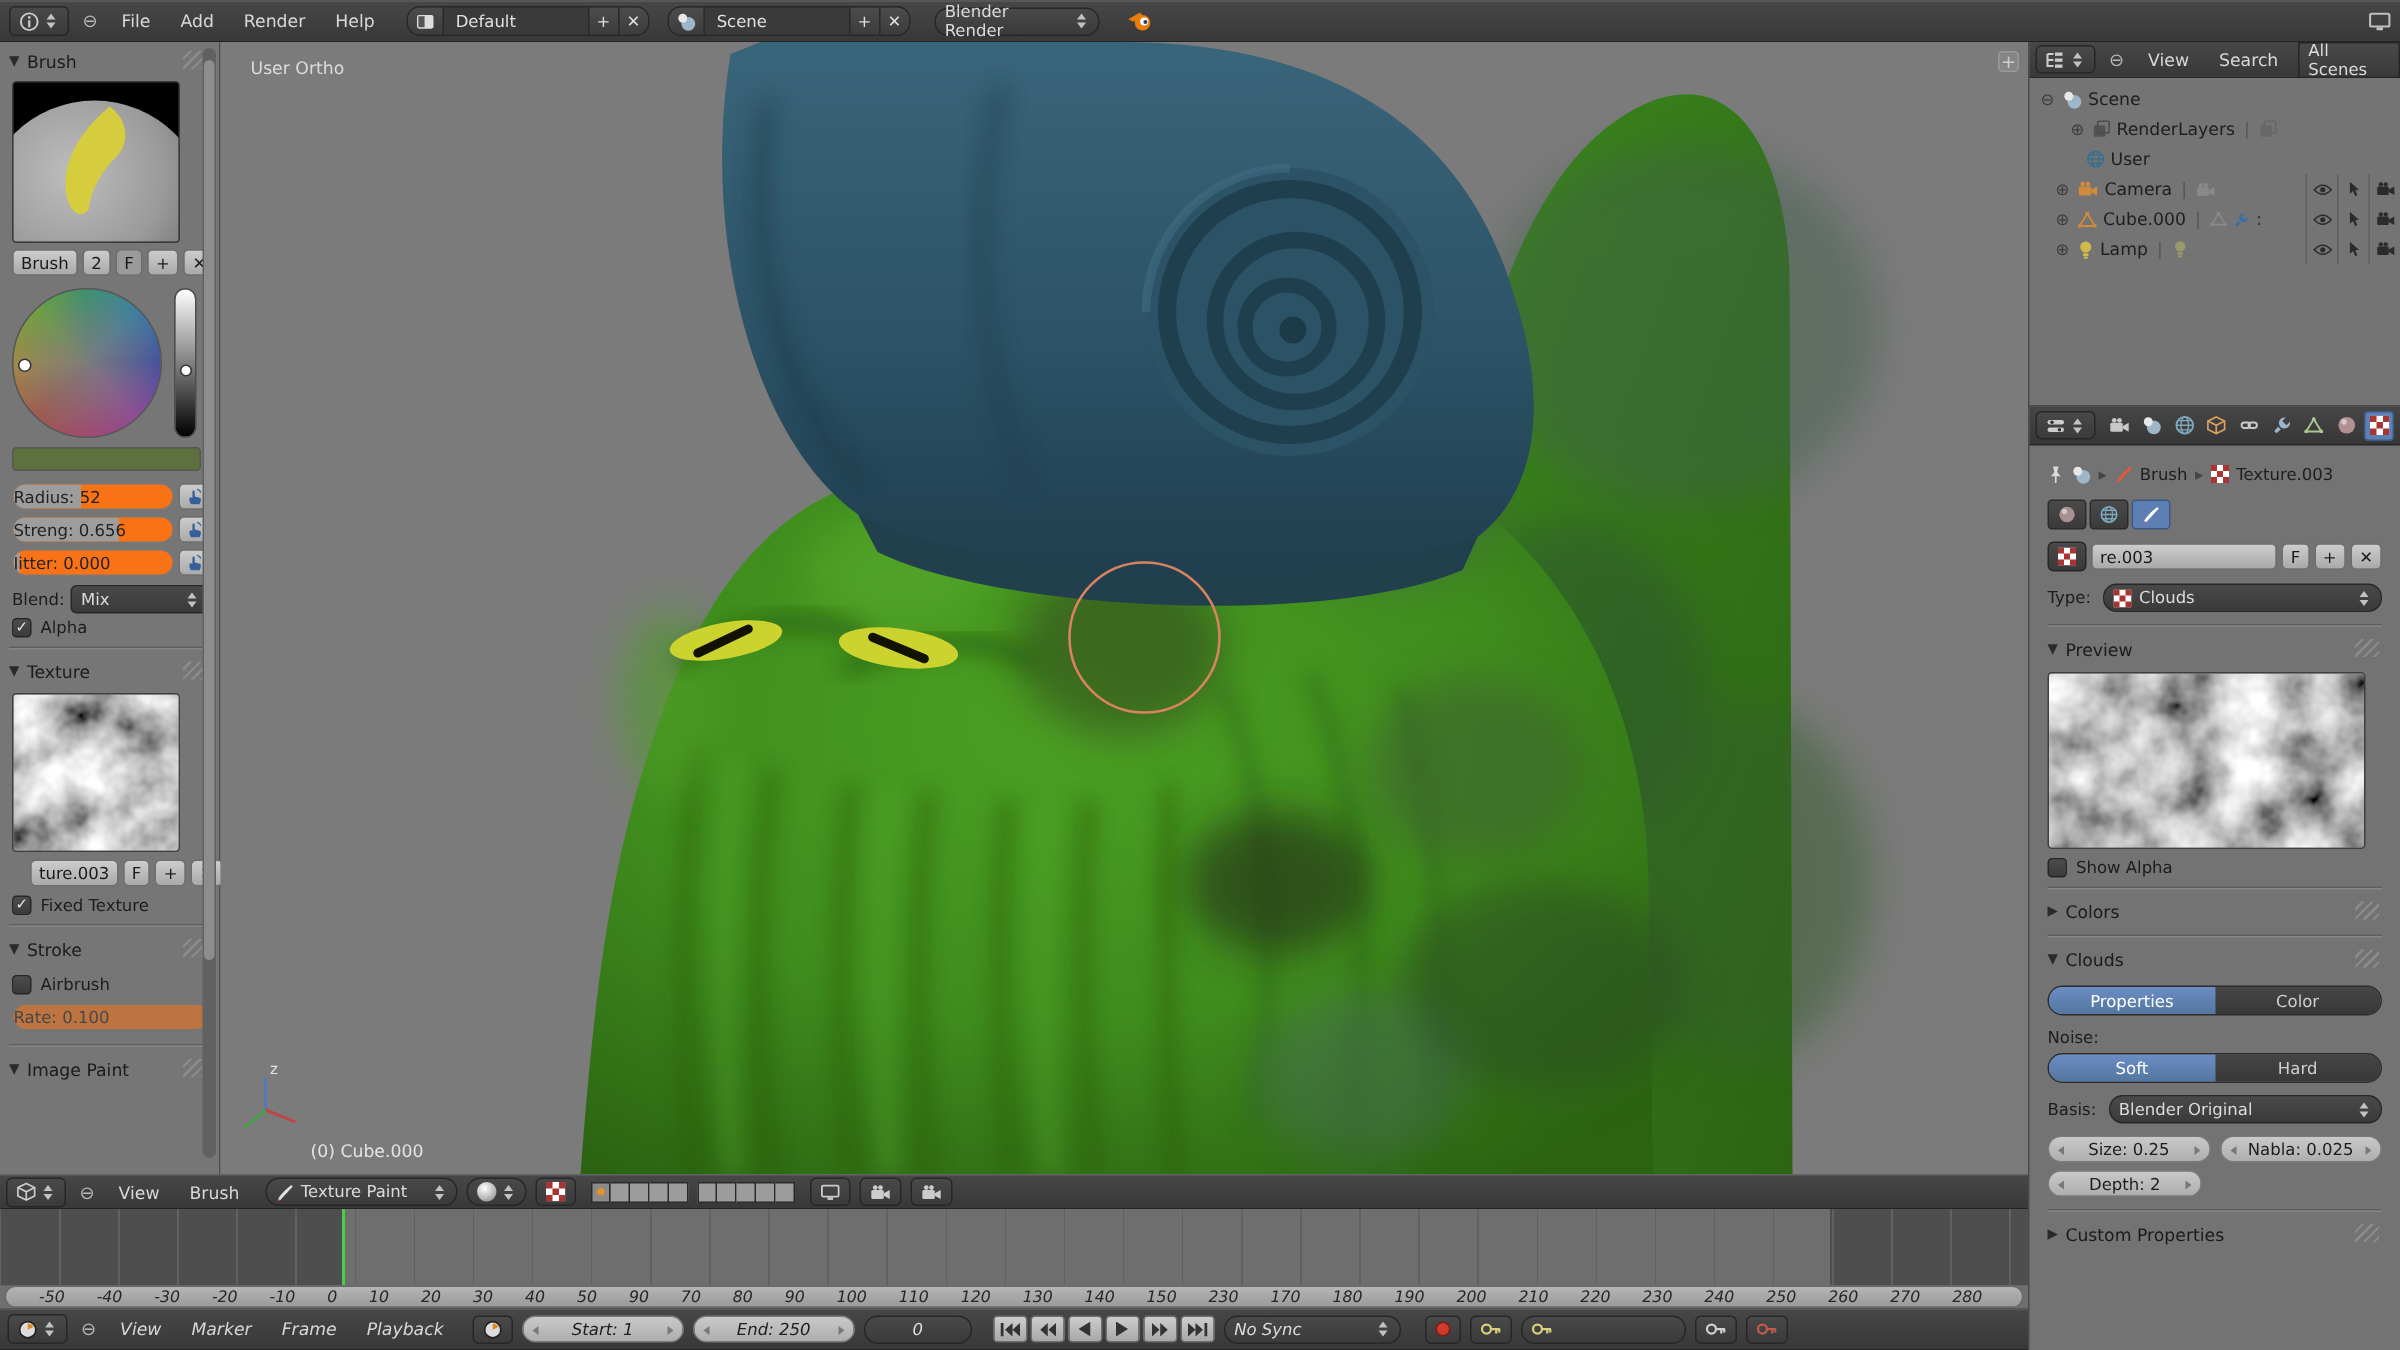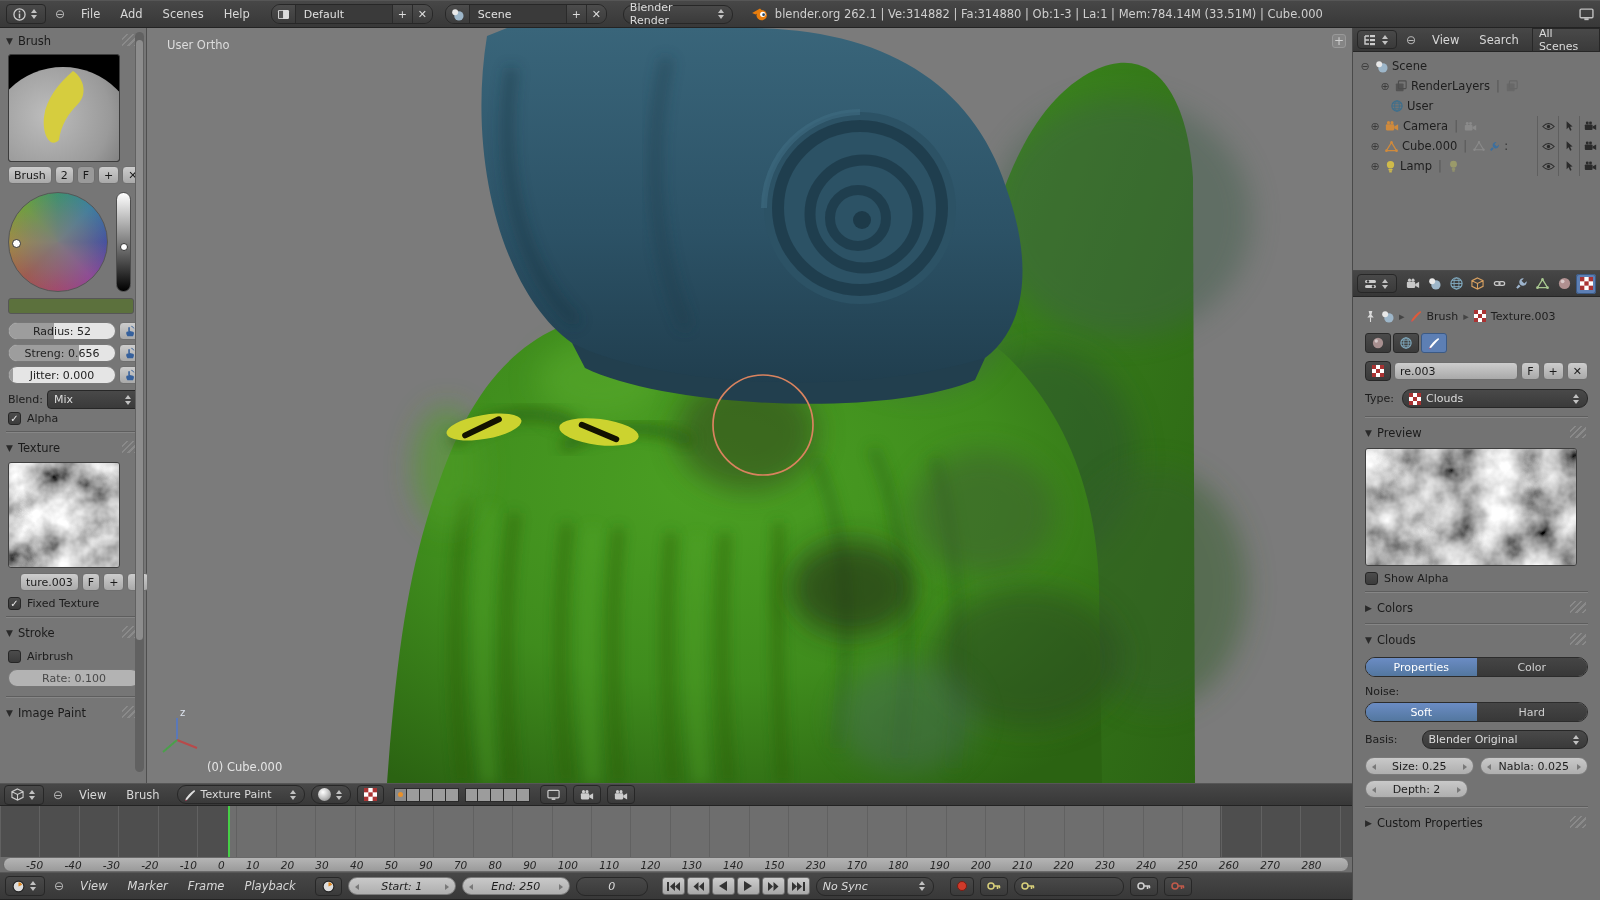--- a/index.html
+++ b/index.html
@@ -23,22 +23,22 @@
   .ud::after { bottom:0; border-top:4px solid #c2c2c2; }
   .chip { display:flex; align-items:center; background:#3a3a3a; border:1px solid #272727; border-radius:9px; height:20px; overflow:hidden; }
   .chip .icwrap { padding:0 5px; background:linear-gradient(#4c4c4c,#3c3c3c); height:100%; display:flex; align-items:center; border-right:1px solid #2a2a2a;}
   .chip .val { padding:0 8px; color:#e0e0e0; min-width:96px; }
   .chip .sq { width:20px; height:100%; display:flex; align-items:center; justify-content:center;
     background:linear-gradient(#4c4c4c,#3c3c3c); border-left:1px solid #2a2a2a; color:#ddd; font-size:11px; }
   .stats { color:#cfcfcf; font-size:11.5px; white-space:nowrap; }
 
   .ltbtn { background:linear-gradient(#cdcdcd,#a9a9a9); border:1px solid #6f6f6f; border-radius:4px; color:#1a1a1a;
     display:inline-flex; align-items:center; justify-content:center; height:18px; padding:0 5px; }
-  .slider { position:relative; background:#e5e5e5; border:1px solid #787878; border-radius:9px; height:18px; overflow:hidden;
-    display:flex; align-items:center; justify-content:center; color:#222; }
+  .slider { position:relative; background:#f97316; border:1px solid #787878; border-radius:9px; height:18px; overflow:hidden;
+    display:flex; align-items:center; justify-content:flex-start; color:#222; }
   .slider .fill { position:absolute; left:0; top:0; bottom:0; background:#9d9d9d; }
   .slider span { position:relative; }
   .stepper { background:linear-gradient(#c9c9c9,#aeaeae); border:1px solid #7a7a7a; border-radius:9px; height:18px;
     display:flex; align-items:center; justify-content:center; color:#1d1d1d; position:relative; }
   .stepper::before,.stepper::after { content:""; position:absolute; top:6px; border-top:3px solid transparent; border-bottom:3px solid transparent; opacity:.55; }
   .stepper::before { left:6px; border-right:4px solid #444; }
   .stepper::after { right:6px; border-left:4px solid #444; }
 
   .cb { width:13px; height:13px; background:linear-gradient(#4c4c4c,#3b3b3b); border:1px solid #262626; border-radius:3px;
     color:#e8e8e8; font-size:10px; display:inline-flex; align-items:center; justify-content:center; flex:none; }
@@ -227,21 +227,21 @@
   <div id="topbar" class="bar abs">
     <span class="dkbtn" style="height:20px">
       <svg class="ic" width="13" height="13" color="#ccc">
           <use href="#i-info"></use>
         </svg>
         <b class="ud"></b>
     </span>
     <span class="cminus">⊖</span>
     <span class="menu">File</span>
     <span class="menu">Add</span>
-    <span class="menu">Scenes</span>
+    <span class="menu">Render</span>
     <span class="menu">Help</span>
     <span class="chip" style="margin-left:8px">
       <span class="icwrap">
           <svg class="ic" width="13" height="11">
             <use href="#i-win"></use>
           </svg>
         </span>
       <span class="val">Default</span>
       <span class="sq">+</span>
       <span class="sq">✕</span>
@@ -256,21 +256,20 @@
       <span class="sq">+</span>
       <span class="sq">✕</span>
     </span>
     <span class="dkbtn dkwide" style="margin-left:10px; width:110px; justify-content:space-between">
       <span>Blender Render</span>
         <b class="ud"></b>
     </span>
     <svg class="ic" width="18" height="14" style="margin-left:12px">
         <use href="#i-blogo"></use>
       </svg>
-    <span class="stats">blender.org 262.1 | Ve:314882 | Fa:314880 | Ob:1-3 | La:1 | Mem:784.14M (33.51M) | Cube.000</span>
     <span style="flex:1"></span>
     <svg class="ic" width="15" height="13" color="#c0c0c0">
         <use href="#i-monitor"></use>
       </svg>
   </div>
 
   <div id="toolshelf" class="abs">
     <div class="phead">
       <span class="tri">▼</span>
       <span>Brush</span>
@@ -857,21 +856,21 @@
 
       <div class="segwrap" style="margin:8px 0">
         <span class="seg on">Properties</span>
         <span class="seg">Color</span>
       </div>
       <div style="margin:4px 0">Noise:</div>
       <div class="segwrap" style="margin:4px 0 8px 0">
         <span class="seg on">Soft</span>
         <span class="seg">Hard</span>
       </div>
-      <div class="row" style="gap:24px; margin-bottom:8px">
+      <div class="row" style="gap:8px; margin-bottom:8px">
         <span>Basis:</span>
         <span class="dkbtn dkwide" style="flex:1; justify-content:space-between">
           <span>Blender Original</span>
             <b class="ud"></b>
         </span>
       </div>
       <div class="row" style="gap:6px; margin-bottom:5px">
         <span class="stepper" style="flex:1">
             <span>Size: 0.25</span>
           </span>

